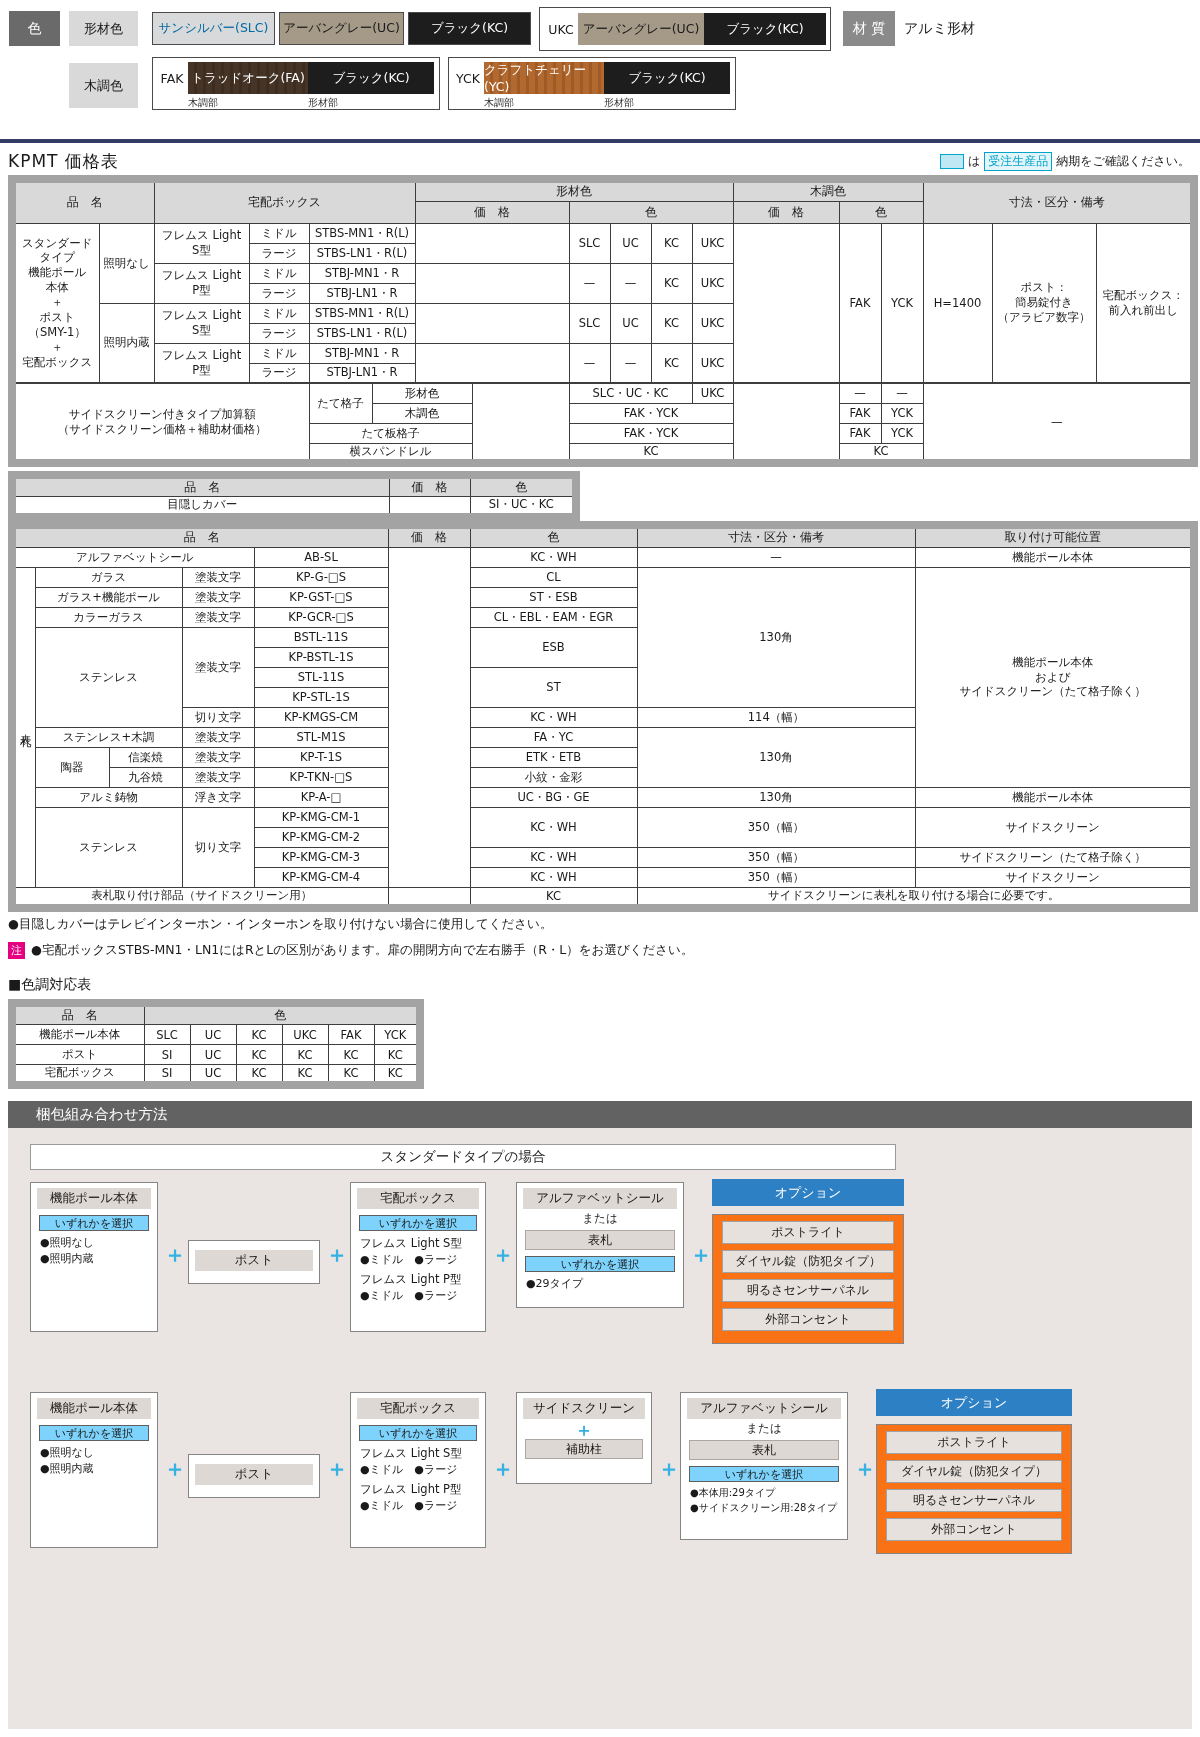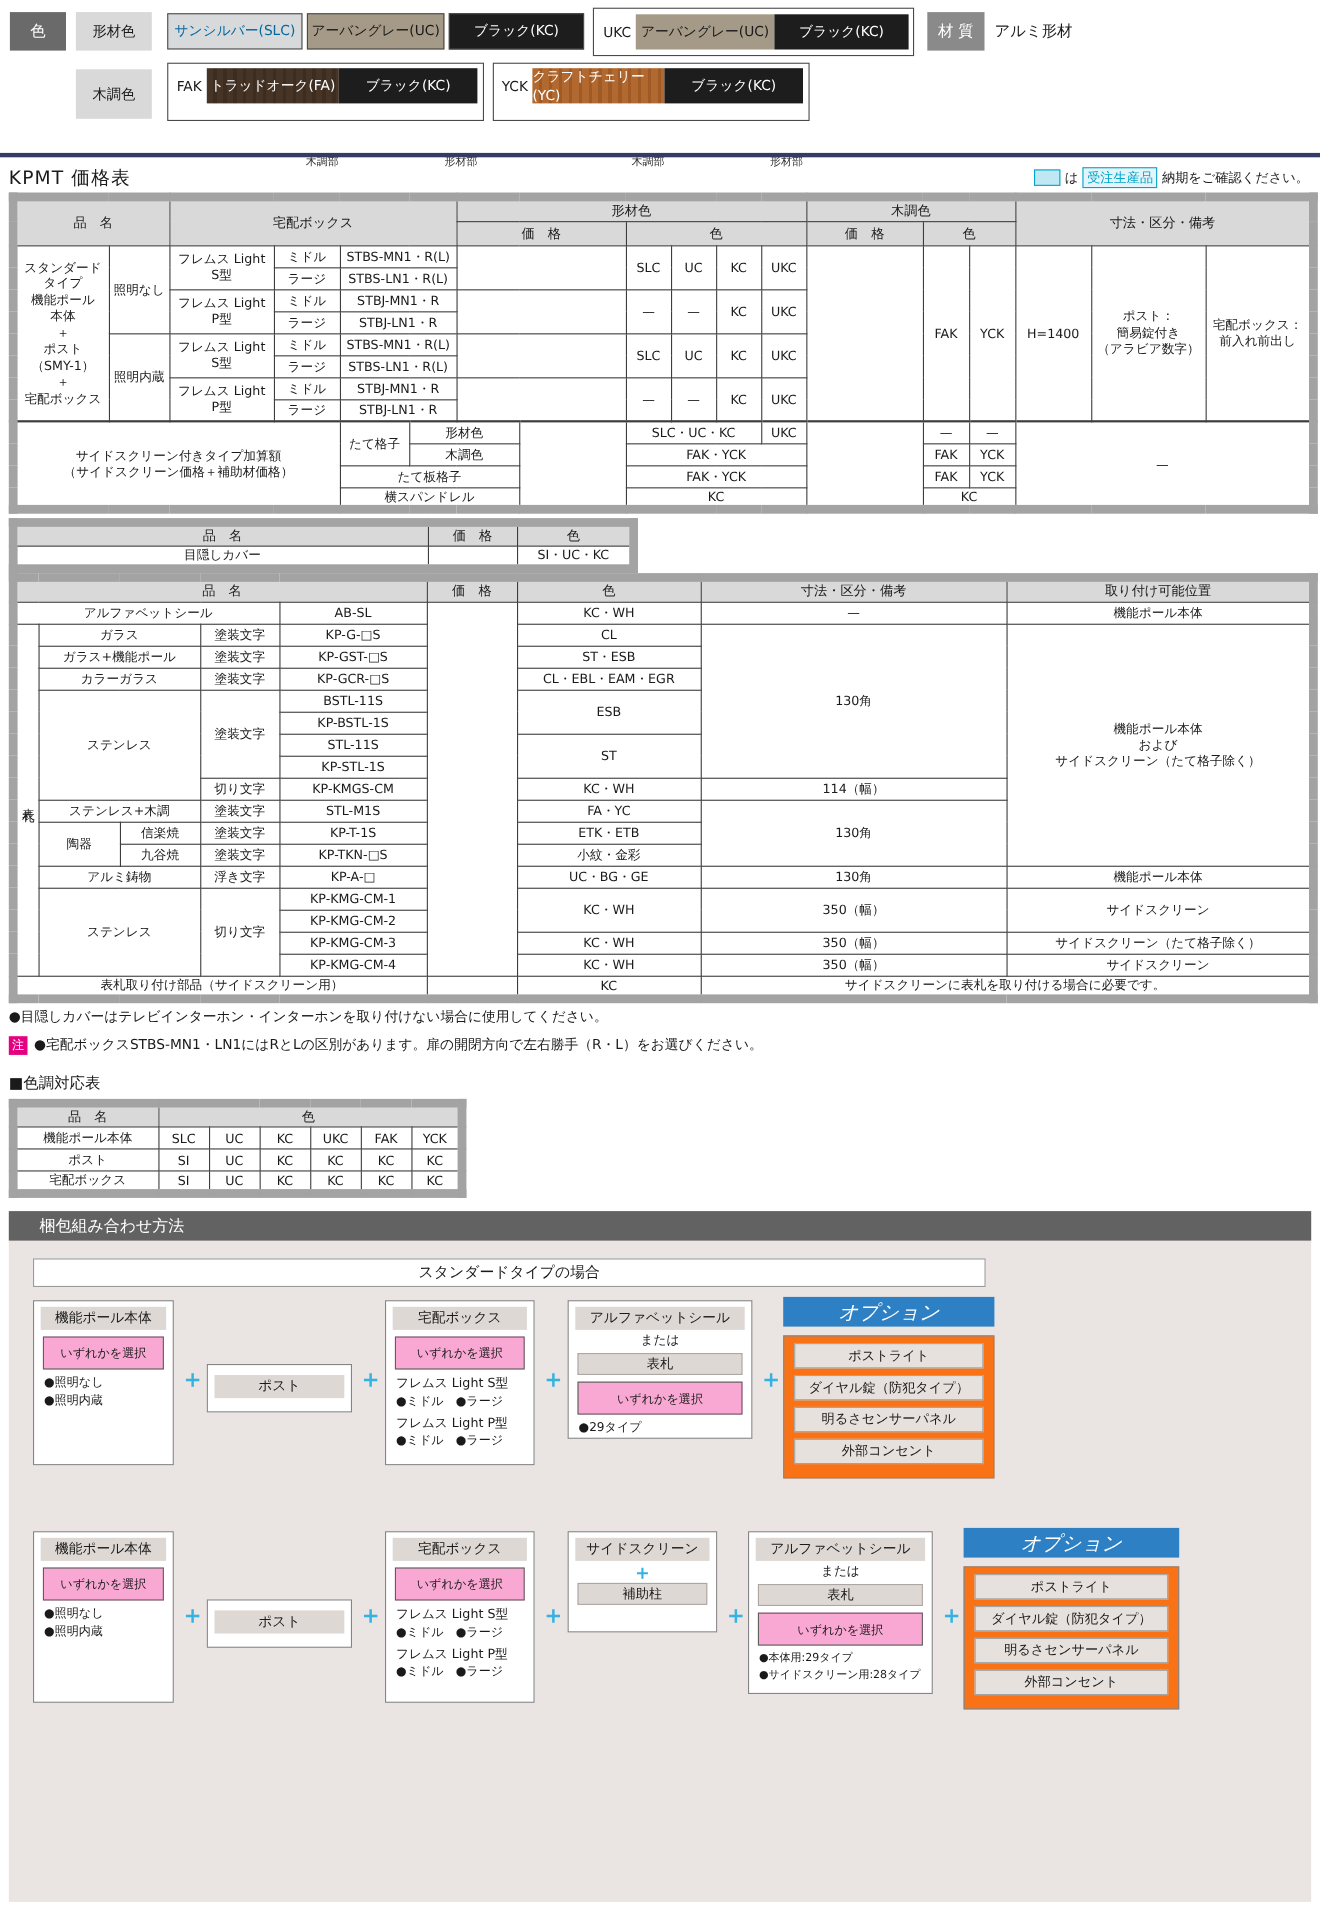--- a/index.html
+++ b/index.html
@@ -11,21 +11,21 @@
   .lbl-dark { background:#6a6a6a; color:#fff; display:flex; align-items:center; justify-content:center; font-size:14px; }
   .lbl-gray { background:#d9d9d9; color:#1a1a1a; display:flex; align-items:center; justify-content:center; font-size:13px; }
   .swatch { display:flex; align-items:center; justify-content:center; font-size:12.5px; border:1px solid #4a4a4a; }
   .sw-silver { background:#d8d9db; color:#0369a1; }
   .sw-urban  { background:#a59a88; color:#1a1a1a; }
   .sw-black  { background:#1d1d1d; color:#fff; }
   .sw-oak    { background:repeating-linear-gradient(90deg,#463527 0 6px,#3c2d20 6px 9px); color:#fff; }
   .sw-cherry { background:repeating-linear-gradient(90deg,#b2692f 0 6px,#a05a26 6px 9px); color:#fff; }
   .frame { border:1px solid #4a4a4a; background:#fff; }
   .code-lab { font-size:12.5px; display:flex; align-items:center; justify-content:center; }
-  .cap { font-size:10px; color:#333; text-align:right;margin-top:44px; }
+  .cap { font-size:10px; color:#333; text-align:left; }
 
   .navy-rule { background:#343b64; }
 
   .sec-title { font-size:17px; letter-spacing:1px; }
   .order-note { display:flex; align-items:center; gap:4px; font-size:12px; }
   .order-sq { width:24px; height:15px; background:#bfe8f4; border:1px solid #00a5c9; }
   .order-badge { color:#00a5c9; border:1px solid #00a5c9; background:#e3f5fa; padding:0 3px; font-size:12px; }
 
   
   table.tbl { border-collapse:collapse; table-layout:fixed; background:#fff; border:8px solid #a3a3a3; }
@@ -41,28 +41,28 @@
   .note-badge { background:#e4007f; color:#fff; font-size:11px; padding:1px 3px; }
 
   .cmap-title { font-size:14px; font-weight:normal; }
 
   
   .pack-bar { background:#626262; color:#fff; font-size:14.5px; display:flex; align-items:center; padding-left:28px; }
   .pack-panel { background:#eae5e2; }
   .pcap { position:absolute; background:#fff; border:1px solid #9a9a9a; display:flex; align-items:center; justify-content:center; font-size:13.5px; }
   .pbox { position:absolute; background:#fff; border:1px solid #858585; }
   .ptitle { height:21px; margin:5px 6px 0; background:#ded8d4; display:flex; align-items:center; justify-content:center; font-size:12.5px; }
-  .psel { margin:6px 8px 4px; border:1px solid #5f5f5f; height:30px; display:flex; align-items:center; justify-content:center; font-size:11px; background:#f9a8d4; }
+  .psel { margin:6px 8px 4px; border:1px solid #5f5f5f; height:16px; display:flex; align-items:center; justify-content:center; font-size:11px; background:#7dd3fc; }
   .pbul { font-size:11px; margin:1px 0 0 9px; text-align:left; }
   .ptxt { font-size:11.5px; margin:5px 0 0 9px; text-align:left; }
   .pcenter { font-size:11.5px; text-align:center; margin-top:2px; }
   .pstrip { height:20px; margin:4px 8px 0; background:#ded8d4; border:1px solid #ada7a3; display:flex; align-items:center; justify-content:center; font-size:12px; }
   .plus { position:absolute; color:#35b2e2; font-size:22px; font-weight:bold; line-height:1; }
   .plus-in { color:#35b2e2; font-size:18px; font-weight:bold; text-align:center; margin-top:2px; line-height:1; }
-  .popt-head { position:absolute; background:#2e80c4; color:#fff; display:flex; align-items:center; justify-content:center; font-size:18px;font-style:italic; }
+  .popt-head { position:absolute; background:#2e80c4; color:#fff; display:flex; align-items:center; justify-content:center; font-size:13px; }
   .popt-body { position:absolute; background:#f97316; border:1px solid #858585; }
   .popt-item { height:23px; margin:6px 9px; background:#e6e1dd; border:1px solid #a3a3a3; display:flex; align-items:center; justify-content:center; font-size:12px; }
 </style>
 </head>
 <body>
 
 <div class="page">
 
   <div class="abs lbl-dark" style="left:9px;top:11px;width:51px;height:35px;">色</div>
   <div class="abs lbl-gray" style="left:69px;top:11px;width:69px;height:35px;">形材色</div>

